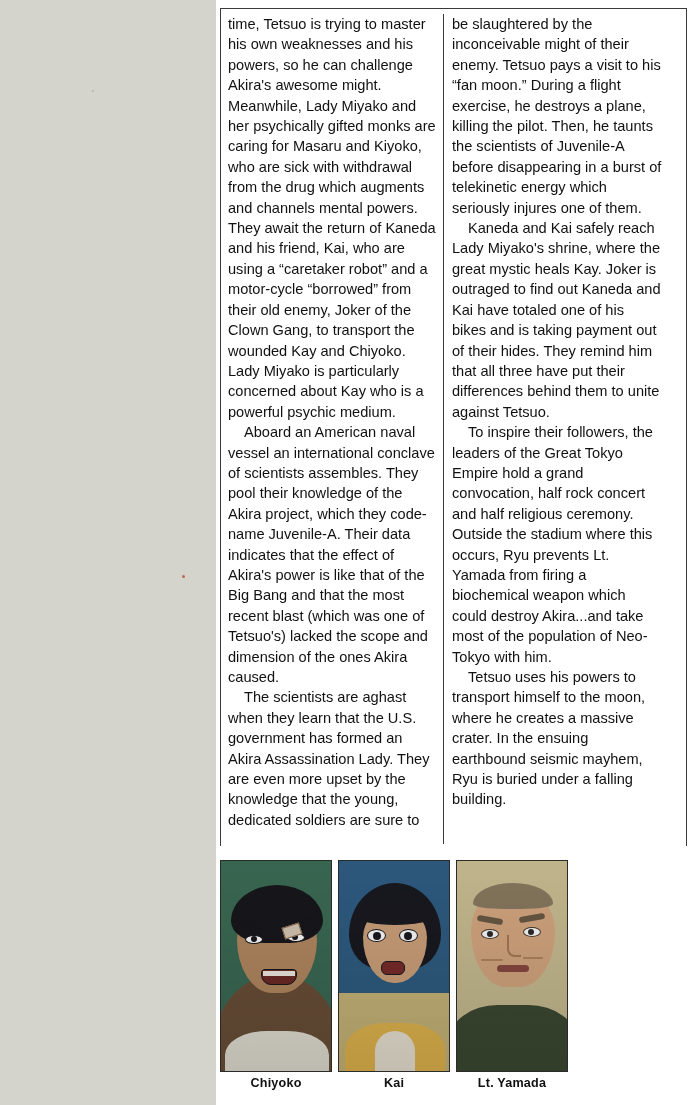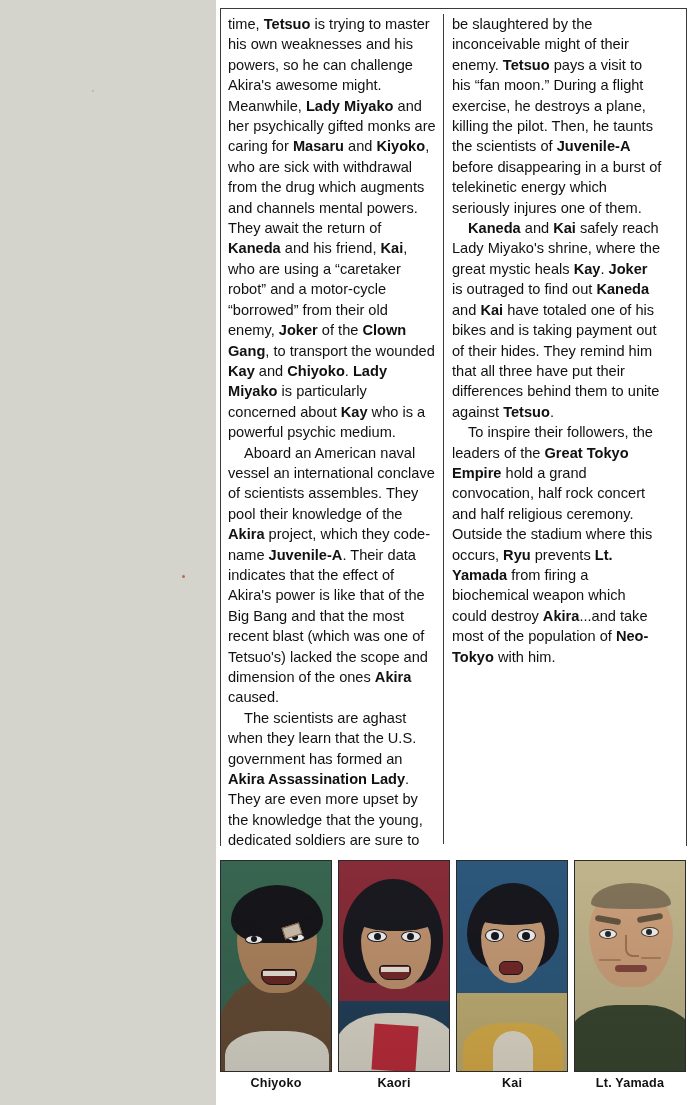--- a/index.html
+++ b/index.html
@@ -70,21 +70,21 @@
   }
   .col.left {
     border-right: 1px solid #3a3a3a;
   }
   .col p {
     margin: 0;
   }
   .col p.indent {
     text-indent: 16px;
   }
-  b { font-weight: bold; }
+  b { font-weight: normal; }
 
   
   .rule-top {
     position: absolute;
     left: 220px;
     top: 8px;
     width: 466px;
     height: 1px;
     background: #3a3a3a;
   }
@@ -280,20 +280,21 @@
 <div class="columns">
   <div class="col left" id="col-left">
       <p><span>time, </span><b>Tetsuo</b><span> is trying to master his own weaknesses and his powers, so he can challenge Akira's awesome might. Meanwhile, </span><b>Lady Miyako</b><span> and her psychically gifted monks are caring for </span><b>Masaru</b><span> and </span><b>Kiyoko</b><span>, who are sick with withdrawal from the drug which augments and channels mental powers. They await the return of </span><b>Kaneda</b><span> and his friend, </span><b>Kai</b><span>, who are using a “caretaker robot” and a motor-cycle “borrowed” from their old enemy, </span><b>Joker</b><span> of the </span><b>Clown Gang</b><span>, to transport the wounded </span><b>Kay</b><span> and </span><b>Chiyoko</b><span>. </span><b>Lady Miyako</b><span> is particularly concerned about </span><b>Kay</b><span> who is a powerful psychic medium.</span></p>
       <p class="indent"><span>Aboard an American naval vessel an international conclave of scientists assembles. They pool their knowledge of the </span><b>Akira</b><span> project, which they code-name </span><b>Juvenile-A</b><span>. Their data indicates that the effect of Akira's power is like that of the Big Bang and that the most recent blast (which was one of Tetsuo's) lacked the scope and dimension of the ones </span><b>Akira</b><span> caused.</span></p>
       <p class="indent"><span>The scientists are aghast when they learn that the U.S. government has formed an </span><b>Akira Assassination Lady</b><span>. They are even more upset by the knowledge that the young, dedicated soldiers are sure to</span></p>
     </div>
   <div class="col right" id="col-right">
       <p><span>be slaughtered by the inconceivable might of their enemy. </span><b>Tetsuo</b><span> pays a visit to his “fan moon.” During a flight exercise, he destroys a plane, killing the pilot. Then, he taunts the scientists of </span><b>Juvenile-A</b><span> before disappearing in a burst of telekinetic energy which seriously injures one of them.</span></p>
       <p class="indent"><b>Kaneda</b><span> and </span><b>Kai</b><span> safely reach Lady Miyako's shrine, where the great mystic heals </span><b>Kay</b><span>. </span><b>Joker</b><span> is outraged to find out </span><b>Kaneda</b><span> and </span><b>Kai</b><span> have totaled one of his bikes and is taking payment out of their hides. They remind him that all three have put their differences behind them to unite against </span><b>Tetsuo</b><span>.</span></p>
       <p class="indent"><span>To inspire their followers, the leaders of the </span><b>Great Tokyo Empire</b><span> hold a grand convocation, half rock concert and half religious ceremony. Outside the stadium where this occurs, </span><b>Ryu</b><span> prevents </span><b>Lt. Yamada</b><span> from firing a biochemical weapon which could destroy </span><b>Akira</b><span>...and take most of the population of </span><b>Neo-Tokyo</b><span> with him.</span></p>
+      <p class="indent"><b>Tetsuo</b><span> uses his powers to transport himself to the moon, where he creates a massive crater. In the ensuing earthbound seismic mayhem, </span><b>Ryu</b><span> is buried under a falling building.</span></p>
     </div>
 </div>
 
 <div class="portrait-strip" id="portrait-strip">
     <div class="portrait-cell">
       <div class="portrait-frame">
         <div class="art">
   <div class="chiyoko-bg"></div>
   <div class="chiyoko-body"></div>
   <div class="chiyoko-shirt"></div>
@@ -312,44 +313,20 @@
             <div class="chiyoko-teeth"></div>
           </div>
         </div>
         <div class="portrait-shade"></div>
       </div>
       <div class="portrait-caption">Chiyoko</div>
     </div>
     <div class="portrait-cell">
       <div class="portrait-frame">
         <div class="art">
-  <div class="kaori-bg"></div>
-  <div class="kaori-bg2"></div>
-  <div class="kaori-hair"></div>
-  <div class="kaori-face"></div>
-  <div class="kaori-fringe"></div>
-  <div class="kaori-eye" style="left:28px;top:70px">
-            <div class="kaori-pupil" style="left:6px;top:1px"></div>
-          </div>
-  <div class="kaori-eye" style="left:62px;top:70px">
-            <div class="kaori-pupil" style="left:5px;top:1px"></div>
-          </div>
-  <div class="kaori-mouth">
-            <div class="kaori-teeth"></div>
-          </div>
-  <div class="kaori-jacket"></div>
-  <div class="kaori-collar"></div>
-        </div>
-        <div class="portrait-shade"></div>
-      </div>
-      <div class="portrait-caption">Kaori</div>
-    </div>
-    <div class="portrait-cell">
-      <div class="portrait-frame">
-        <div class="art">
   <div class="kai-bg"></div>
   <div class="kai-bg2"></div>
   <div class="kai-hair"></div>
   <div class="kai-face"></div>
   <div class="kai-fringe"></div>
   <div class="kai-eye" style="left:28px;top:68px">
             <div class="kai-pupil" style="left:5px;top:2px"></div>
           </div>
   <div class="kai-eye" style="left:60px;top:68px">
             <div class="kai-pupil" style="left:4px;top:2px"></div>

